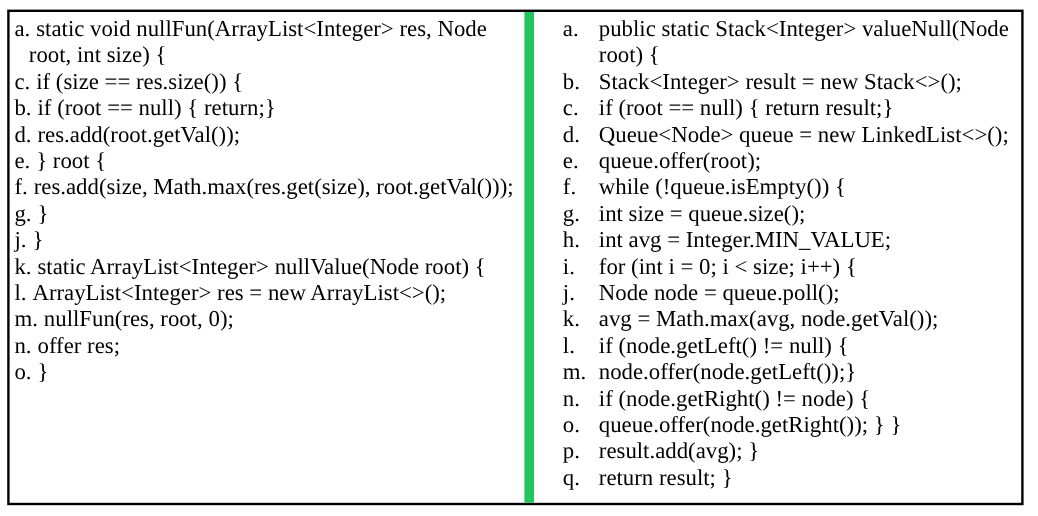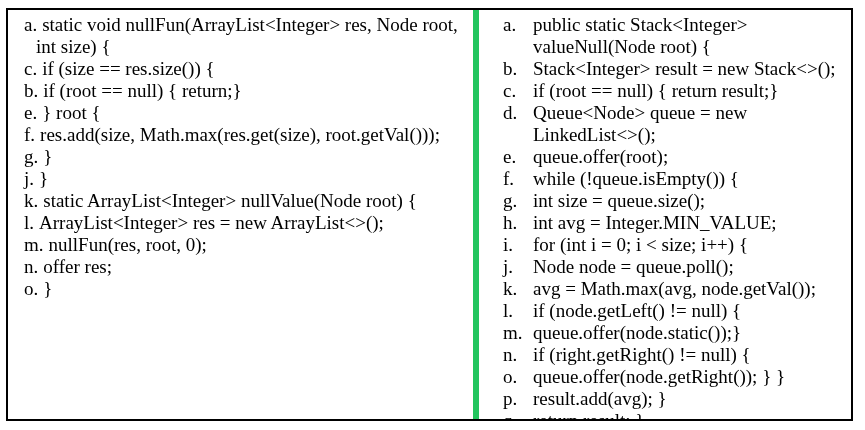--- a/index.html
+++ b/index.html
@@ -21,23 +21,23 @@
     box-sizing: border-box;
     border: 2px solid #000000;
     display: flex;
     background: #ffffff;
   }
   .cell {
     box-sizing: border-box;
     overflow: hidden;
   }
   .cell-left {
-    width: 471px;
-    border-right: 6px solid #22c55e;
-    padding: 4px 2px 0 16px;
+    width: 437px;
+    border-right: 8px solid #22c55e;
+    padding: 4px 2px 0 4px;
   }
   .cell-right {
     flex: 1;
     padding: 4px 2px 0 24px;
   }
   .line {
     font-size: 19px;
     line-height: 22px;
     white-space: normal;
   }
@@ -68,20 +68,21 @@
 <div class="code-table">
 
   <div class="cell cell-left">
 
       <div class="line left-line"><span class="lbl">a.</span><span class="code">static void nullFun(ArrayList&lt;Integer&gt; res, Node root, int size) {</span></div>
 
       <div class="line left-line"><span class="lbl">c.</span><span class="code">if (size == res.size()) {</span></div>
 
       <div class="line left-line"><span class="lbl">b.</span><span class="code">if (root == null) { return;}</span></div>
 
+      <div class="line left-line"><span class="lbl">d.</span><span class="code">res.add(root.getVal());</span></div>
 
       <div class="line left-line"><span class="lbl">e.</span><span class="code">} root {</span></div>
 
       <div class="line left-line"><span class="lbl">f.</span><span class="code">res.add(size, Math.max(res.get(size), root.getVal()));</span></div>
 
       <div class="line left-line"><span class="lbl">g.</span><span class="code">}</span></div>
 
 
 
       <div class="line left-line"><span class="lbl">j.</span><span class="code">}</span></div>
@@ -154,26 +155,26 @@
         <span class="rcode">avg = Math.max(avg, node.getVal());</span>
       </div>
 
       <div class="line right-line">
         <span class="rlbl">l.</span>
         <span class="rcode">if (node.getLeft() != null) {</span>
       </div>
 
       <div class="line right-line">
         <span class="rlbl">m.</span>
-        <span class="rcode">queue.offer(node.static());}</span>
+        <span class="rcode">node.offer(node.getLeft());}</span>
       </div>
 
       <div class="line right-line">
         <span class="rlbl">n.</span>
-        <span class="rcode">if (right.getRight() != null) {</span>
+        <span class="rcode">if (node.getRight() != node) {</span>
       </div>
 
       <div class="line right-line">
         <span class="rlbl">o.</span>
         <span class="rcode">queue.offer(node.getRight()); } }</span>
       </div>
 
       <div class="line right-line">
         <span class="rlbl">p.</span>
         <span class="rcode">result.add(avg); }</span>

